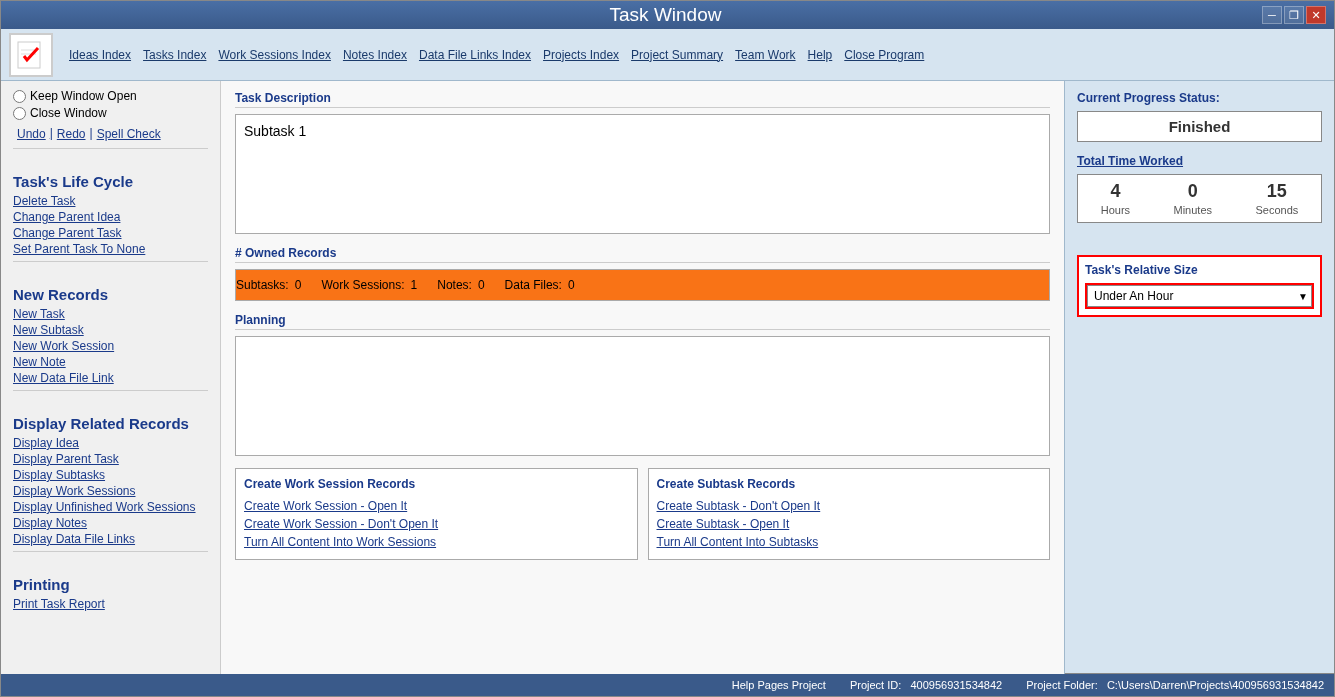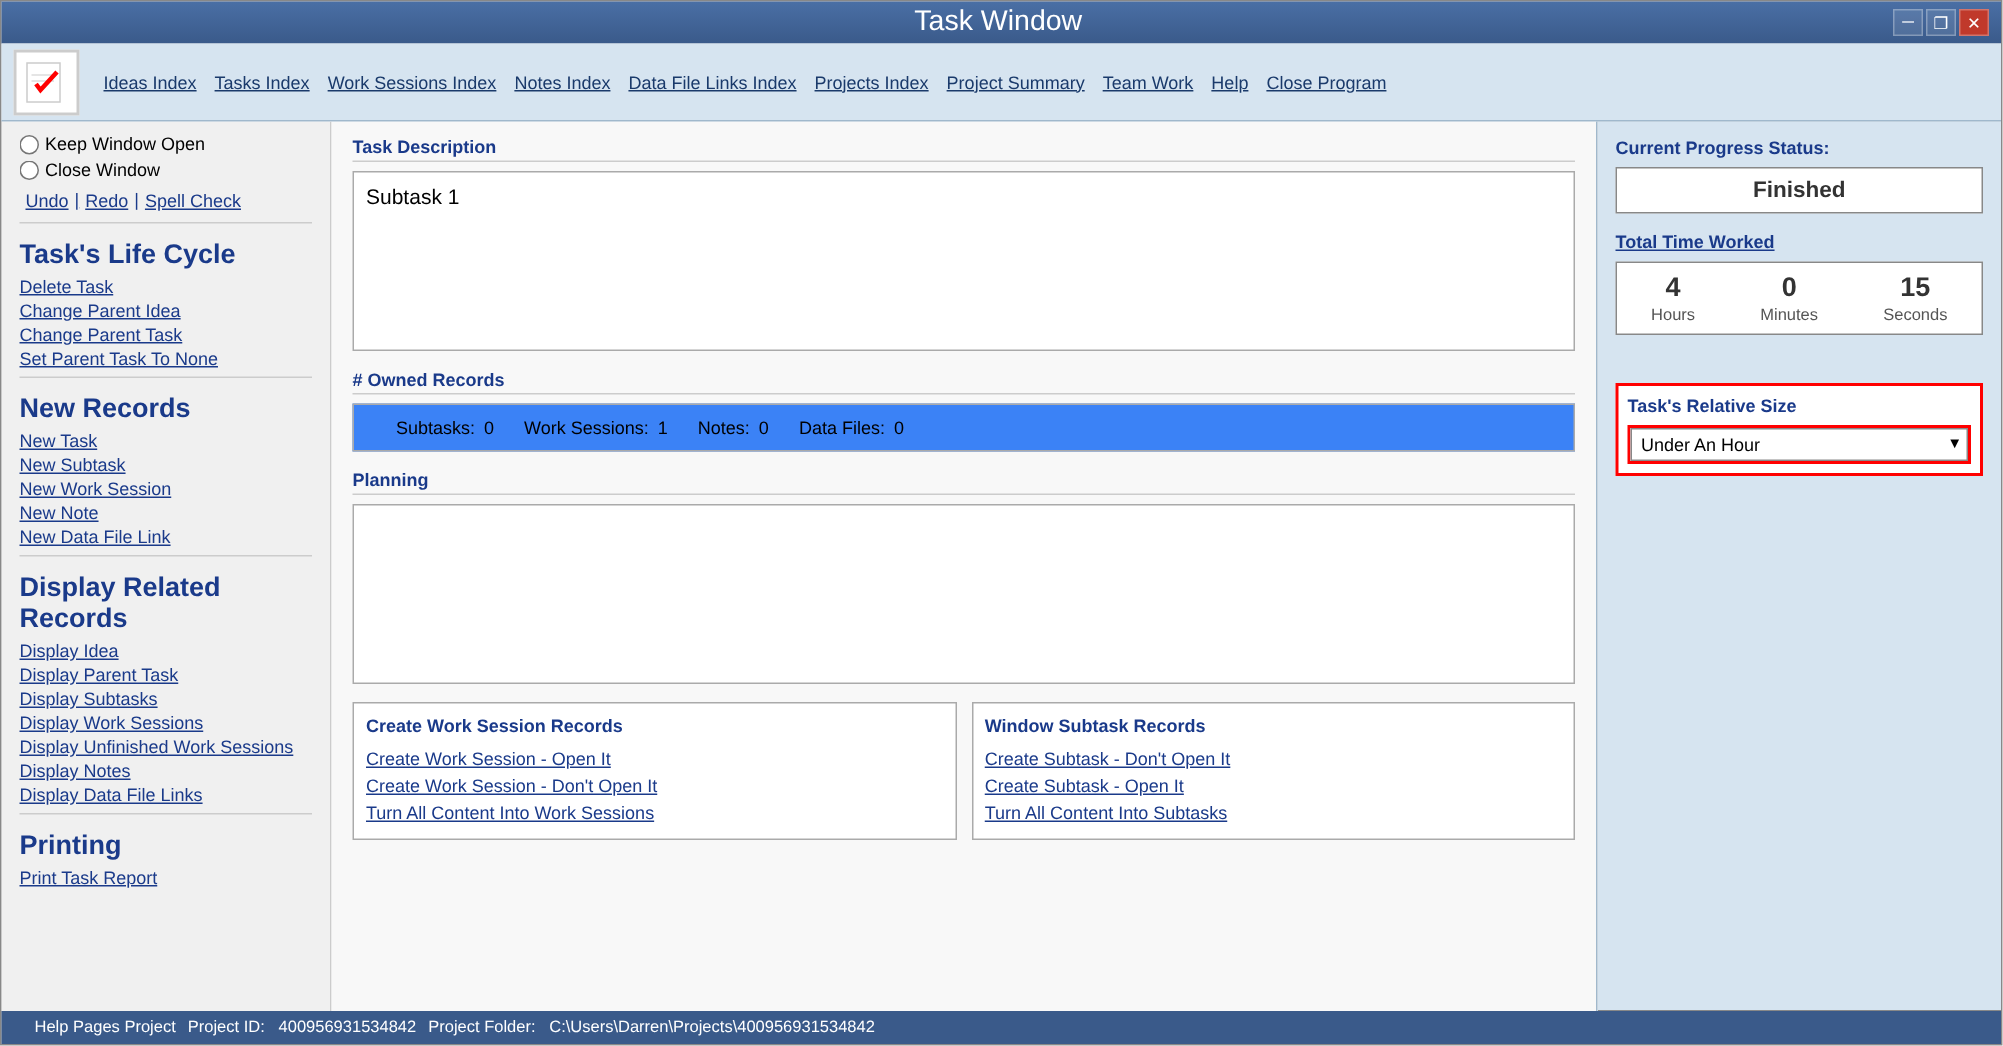--- a/index.html
+++ b/index.html
@@ -104,22 +104,22 @@
       width: 220px;
       background: #f0f0f0;
       border-right: 1px solid #ccc;
       padding: 8px 12px;
       overflow-y: auto;
       flex-shrink: 0;
     }
     .sidebar-section-title {
       color: #1a3a8a;
       font-weight: bold;
-      font-size: 18px;
-      margin-top: 10px;
+      font-size: 15px;
+      margin-top: 24px;
       margin-bottom: 3px;
     }
     .sidebar-link {
       color: #1a3a8a;
       text-decoration: underline;
       cursor: pointer;
       display: block;
       padding: 1px 0;
       font-size: 12px;
     }
@@ -165,23 +165,23 @@
     }
     .task-description-box {
       background: white;
       border: 1px solid #aaa;
       min-height: 120px;
       padding: 8px;
       margin-bottom: 12px;
       font-size: 14px;
     }
     .owned-records-box {
-      background: #3b82f6;
+      background: #f97316;
       border: 1px solid #aaa;
-      padding: 8px 28px;
+      padding: 8px 0;
       margin-bottom: 12px;
     }
     .owned-records-row {
       display: flex;
       gap: 20px;
       align-items: center;
       font-size: 12px;
     }
     .owned-record-item {
       display: flex;
@@ -325,24 +325,25 @@
       margin-top: -1px;
     }
 
     
     .status-bar {
       background: #3a5a8a;
       color: white;
       height: 22px;
       display: flex;
       align-items: center;
-      padding: 0 22px;
-      gap: 8px;
+      padding: 0 10px;
+      gap: 24px;
       font-size: 11px;
       flex-shrink: 0;
+      justify-content: flex-end;
     }
     .status-item { white-space: nowrap; }
   </style>
 </head>
 <body>
 
 <div class="window">
 
   <div class="title-bar">
     <div style="width:60px;"></div>
@@ -455,21 +456,21 @@
       <div class="planning-box"></div>
 
       <div class="bottom-panels">
         <div class="bottom-panel">
           <div class="bottom-panel-title">Create Work Session Records</div>
           <span class="bottom-panel-link">Create Work Session - Open It</span>
           <span class="bottom-panel-link">Create Work Session - Don't Open It</span>
           <span class="bottom-panel-link">Turn All Content Into Work Sessions</span>
         </div>
         <div class="bottom-panel">
-          <div class="bottom-panel-title">Window Subtask Records</div>
+          <div class="bottom-panel-title">Create Subtask Records</div>
           <span class="bottom-panel-link">Create Subtask - Don't Open It</span>
           <span class="bottom-panel-link">Create Subtask - Open It</span>
           <span class="bottom-panel-link">Turn All Content Into Subtasks</span>
         </div>
       </div>
     </div>
 
     <div class="right-panel">
       <div class="progress-section">
         <div class="progress-label">Current Progress Status:</div>

